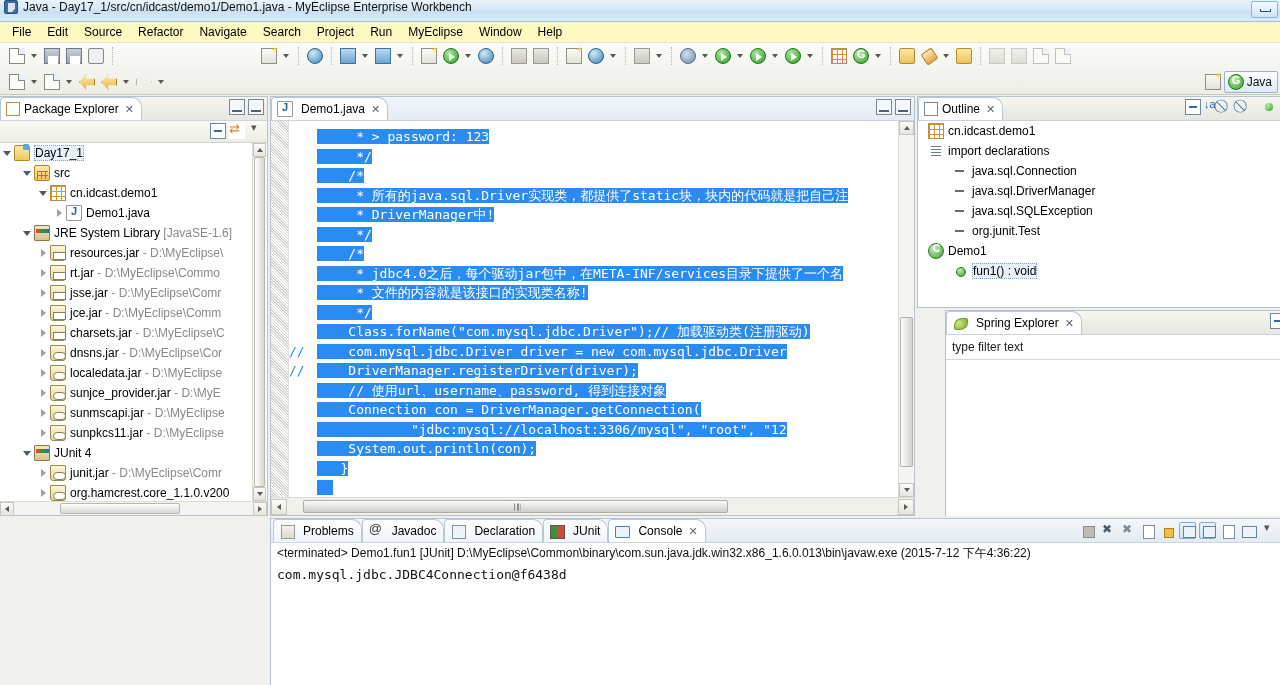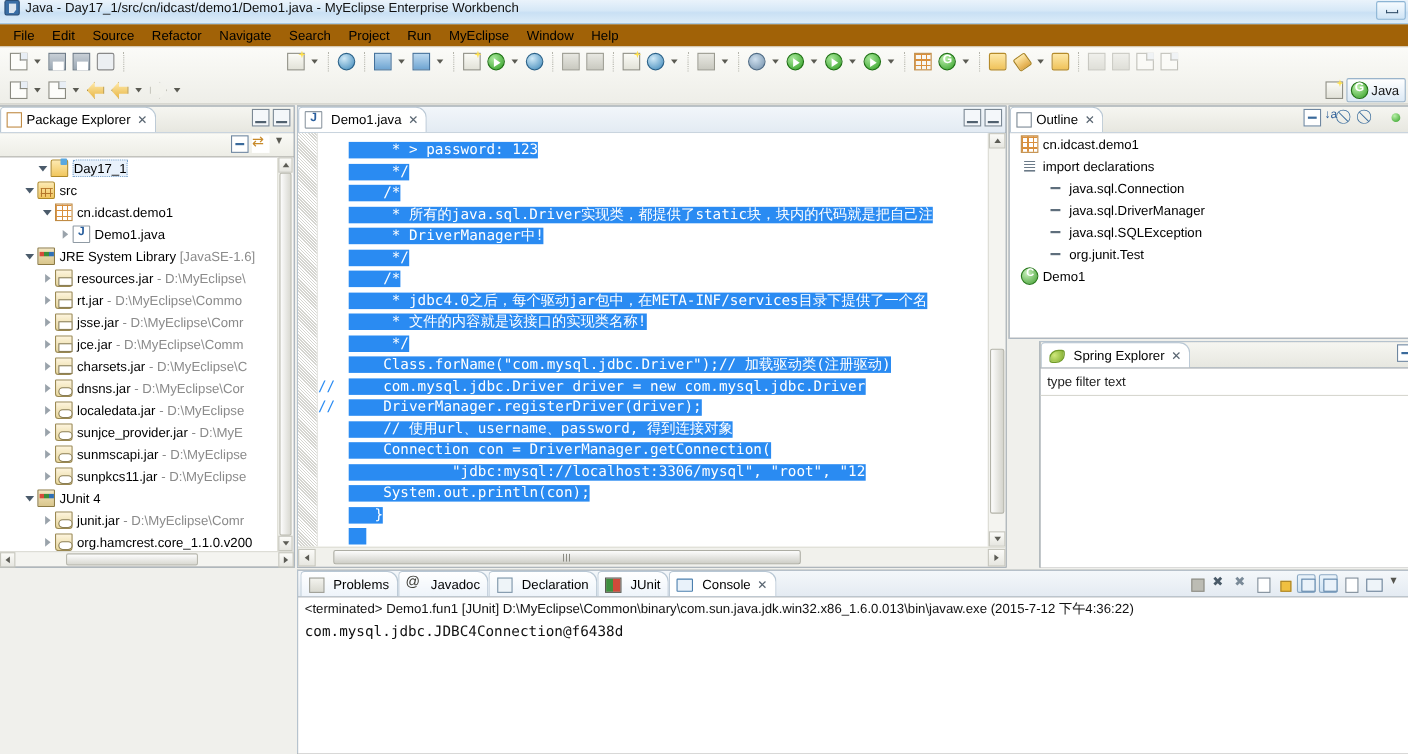--- a/index.html
+++ b/index.html
@@ -40,21 +40,21 @@
     border: 1px solid #8cb4d4; border-radius: 2px;
     position: relative;
   }
   .win-btn .glyph {
     position: absolute; left: 8px; top: 7px; width: 11px; height: 3px;
     border: 1px solid #33506b; border-top: none;
   }
 
   
   .menubar {
-    height: 21px; background: #a16207;
+    height: 21px; background: #fef9c3;
     display: flex; align-items: center; padding-left: 4px;
     border-bottom: 1px solid #e3e3dc;
   }
   .menu-item {
     padding: 2px 8px; font-size: 12px; color: #000; cursor: default;
     white-space: nowrap;
   }
 
   
   .toolbar {
@@ -543,21 +543,21 @@
       </span>
     </div>
     <div class="pkg-toolrow">
       <span class="panel-toolicons">
         <span class="mini-ico collapse"></span>
         <span class="mini-ico link"></span>
         <span class="mini-ico tri"></span>
       </span>
     </div>
     <div class="pkg-tree" id="pkg-tree">
-        <div class="trow" style="padding-left: 0; margin-left: 32px;">
+        <div class="trow" style="padding-left: 0;">
           <span class="twisty">
             <i class="open"></i>
           </span>
           <span class="titem-ico ti-project"></span>
           <span class="tlabel tsel">Day17_1</span>
         </div>
         <div class="trow" style="padding-left: 20px;">
           <span class="twisty">
             <i class="open"></i>
           </span>
@@ -792,20 +792,24 @@
           <span class="tlabel">java.sql.SQLException</span>
         </div>
         <div class="trow" style="padding-left: 34px;">
           <span class="titem-ico ti-import1"></span>
           <span class="tlabel">org.junit.Test</span>
         </div>
         <div class="trow" style="padding-left: 10px;">
           <span class="titem-ico ti-class"></span>
           <span class="tlabel">Demo1</span>
         </div>
+        <div class="trow" style="padding-left: 34px;">
+          <span class="titem-ico ti-method"></span>
+          <span class="tlabel tsel">fun1() : void</span>
+        </div>
       </div>
   </div>
 
   <div class="panel" id="spring-panel">
     <div class="panel-tabrow">
       <span class="vtab active">
         <span class="titem-ico ti-spring"></span>
         <span>Spring Explorer</span>
         <span class="tab-x">✕</span>
       </span>

